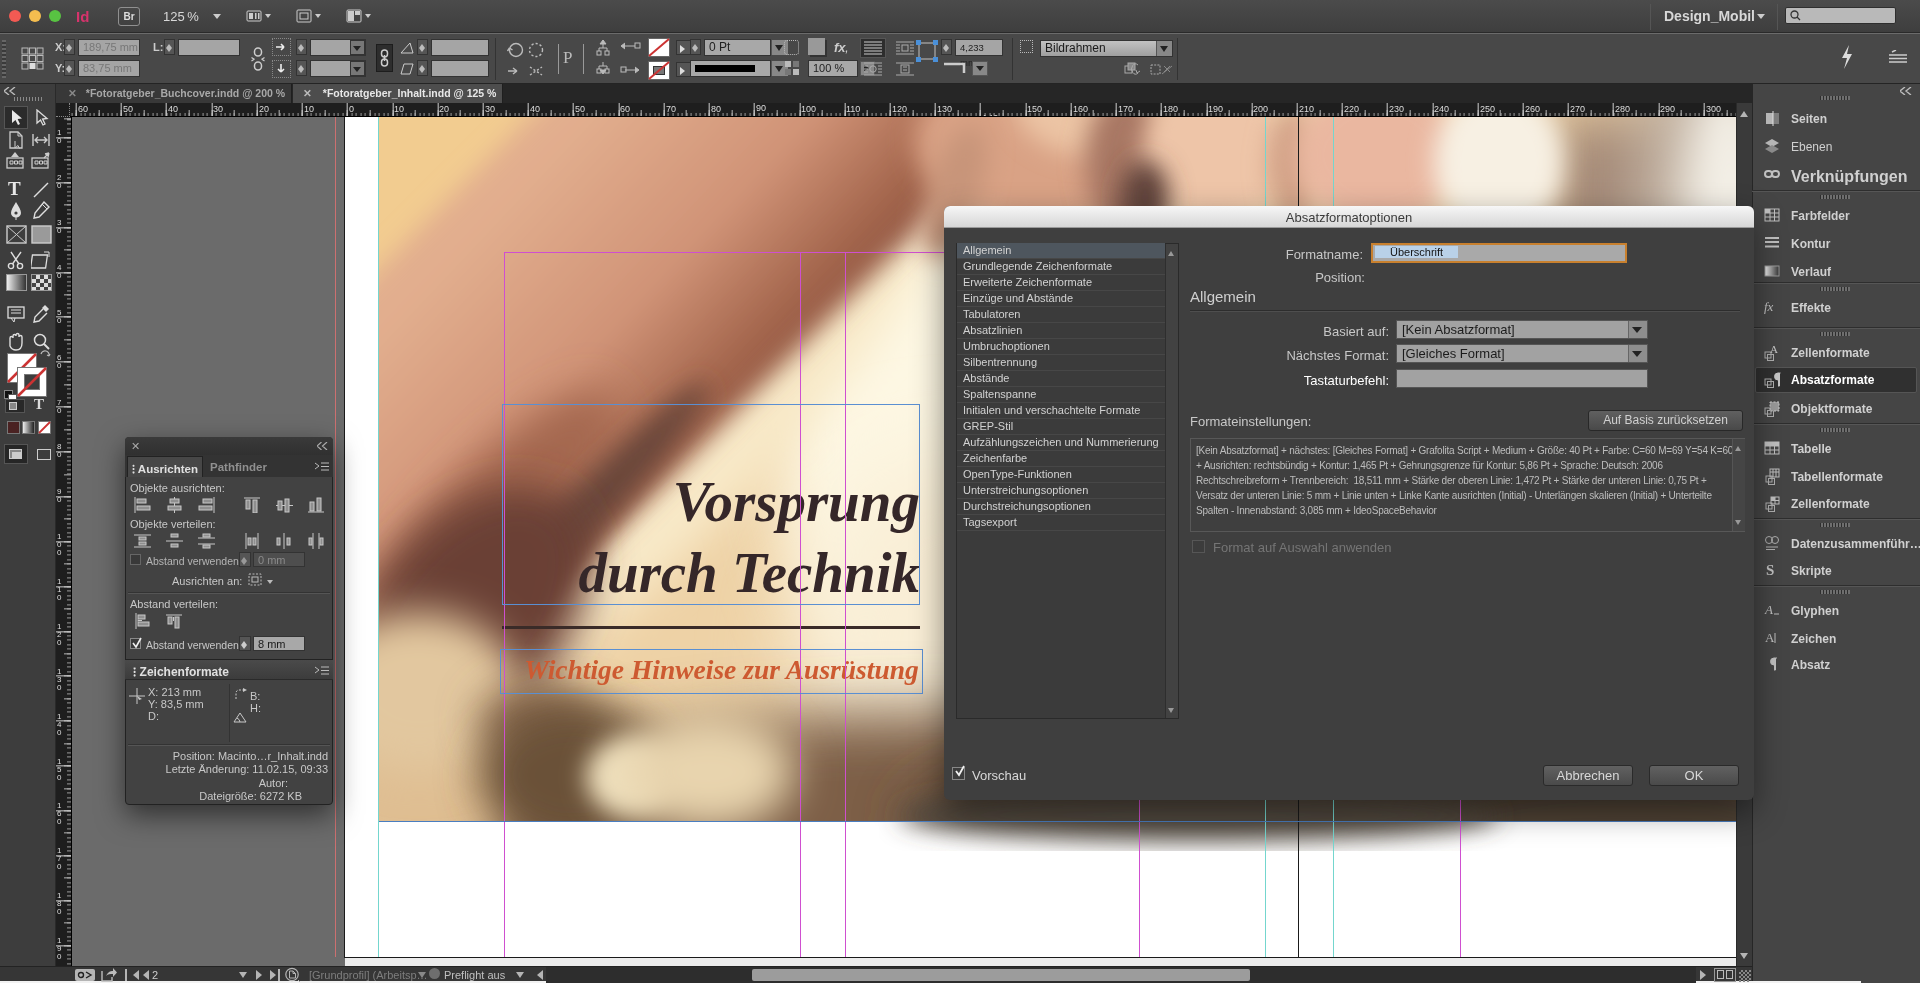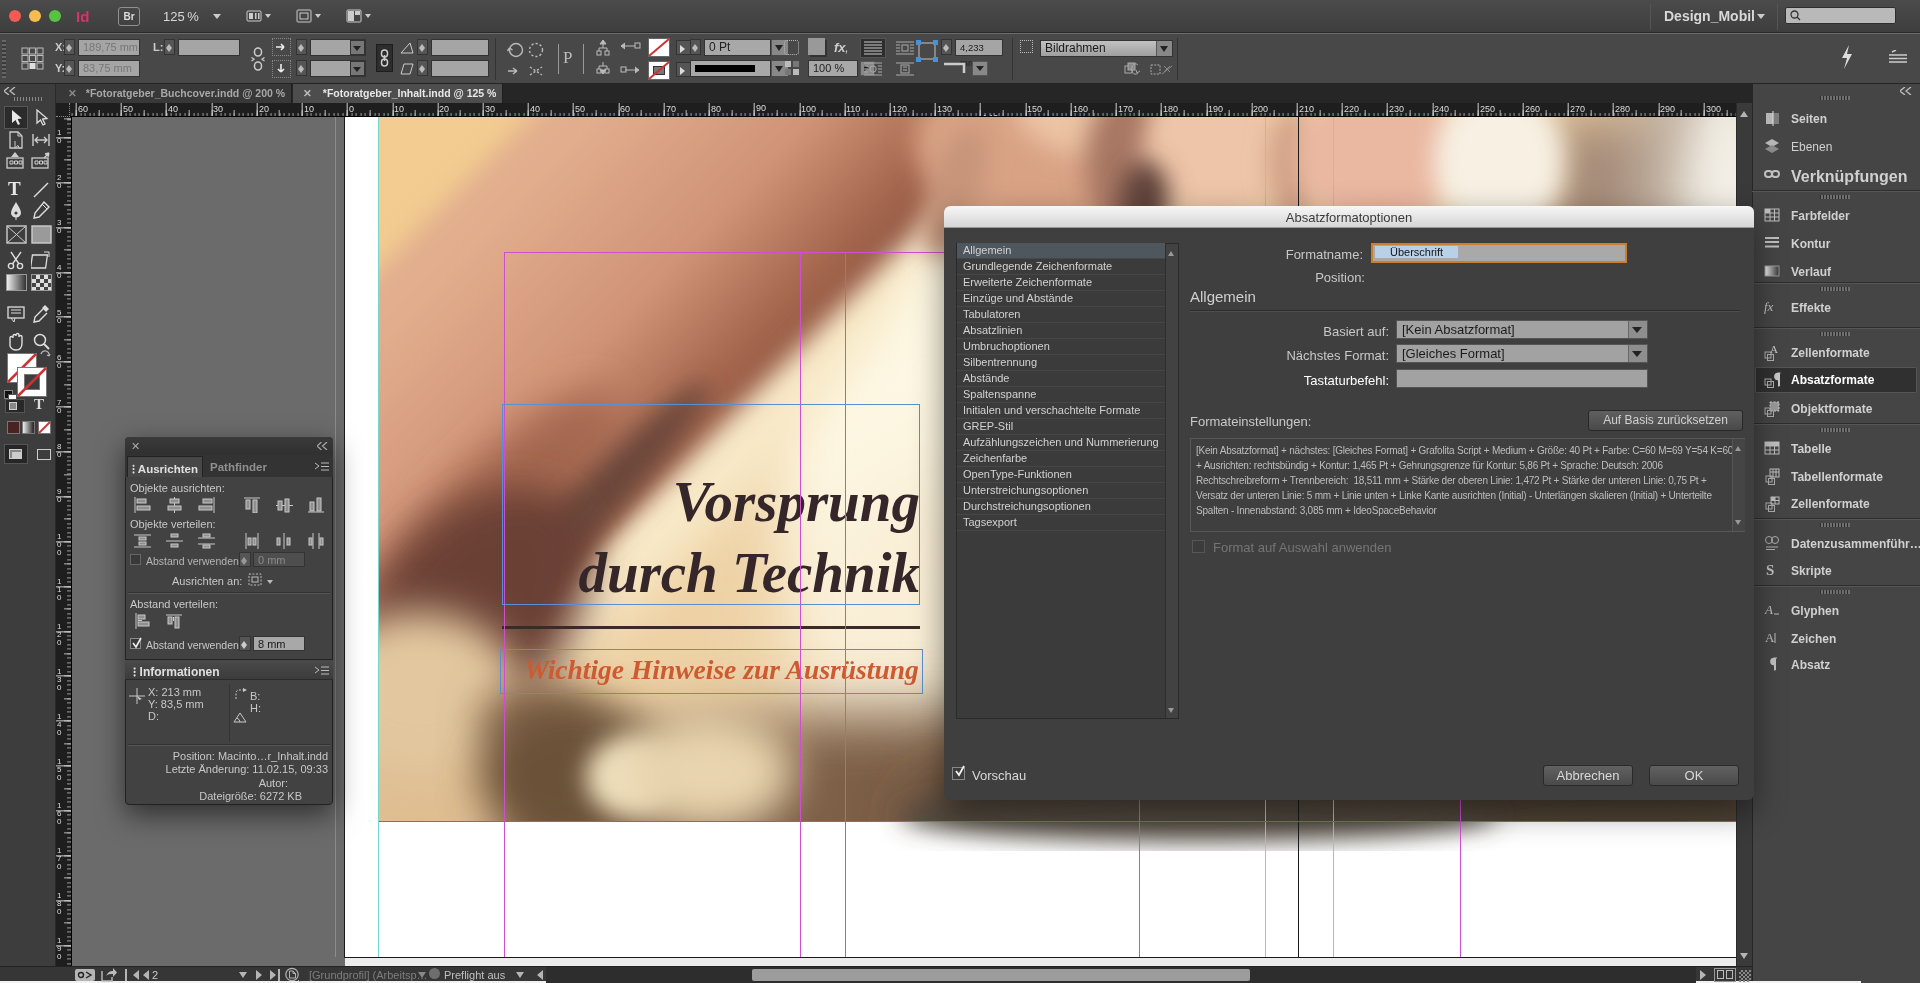--- a/index.html
+++ b/index.html
@@ -760,21 +760,21 @@
     <path d="M7.5 4 v4" stroke="#c8c8c8"></path>
   </svg>
 <div class="ab" style="left:130px;top:638px;width:11px;height:11px;background:#393939;border:1px solid #888"></div>
 <svg class="ab" style="left:131px;top:637px" width="12" height="12" viewBox="0 0 12 12">
     <path d="M2 6 l3 4 5-9" fill="none" stroke="#eee" stroke-width="1.6"></path>
   </svg>
 <div class="ab" style="left:146px;top:639px;font-size:10.5px;color:#c8c8c8">Abstand verwenden</div>
 <div class="ab" style="left:239px;top:636px;width:12px;height:15px;background:#555;border:1px solid #333"></div><div class="ab" style="left:241px;top:638px;width:0;height:0;border:3.5px solid transparent;border-bottom:4px solid #ccc"></div><div class="ab" style="left:241px;top:645px;width:0;height:0;border:3.5px solid transparent;border-top:4px solid #ccc"></div>
 <div class="ab" style="left:253px;top:636px;width:52px;height:15px;background:#a8a8a8;border:1px solid #333;font-size:11px;color:#1a1a1a;padding-left:4px;line-height:14px">8 mm</div>
 <div class="ab" style="left:125px;top:659px;width:208px;height:21px;background:linear-gradient(#4a4a4a,#3c3c3c);border-top:1px solid #222;border-bottom:1px solid #2a2a2a"></div>
-<div class="ab" style="left:133px;top:663px;font-size:12px;font-weight:bold;color:#e0e0e0">⁝ Informationen</div>
+<div class="ab" style="left:133px;top:663px;font-size:12px;font-weight:bold;color:#e0e0e0">⁝ Zeichenformate</div>
 <svg class="ab" style="left:315px;top:666px" width="14" height="9" viewBox="0 0 14 9">
     <path d="M0 1 l4 3 -4 3 M6 1 h8 M6 4.5 h8 M6 8 h8" stroke="#bbb" fill="none"></path>
   </svg>
 <svg class="ab" style="left:129px;top:688px" width="16" height="16" viewBox="0 0 16 16">
     <path d="M8 0 v16 M0 8 h16" stroke="#c8c8c8"></path>
     <path d="M8 8 l5 3 -3 1 z" fill="#c8c8c8"></path>
   </svg>
 <div class="ab" style="left:148px;top:686px;font-size:11px;color:#c8c8c8">X: 213 mm<br>Y: 83,5 mm<br>D:</div>
 <div class="ab" style="left:229px;top:684px;width:1px;height:58px;background:#333"></div>
 <svg class="ab" style="left:233px;top:688px" width="15" height="14" viewBox="0 0 15 14">

